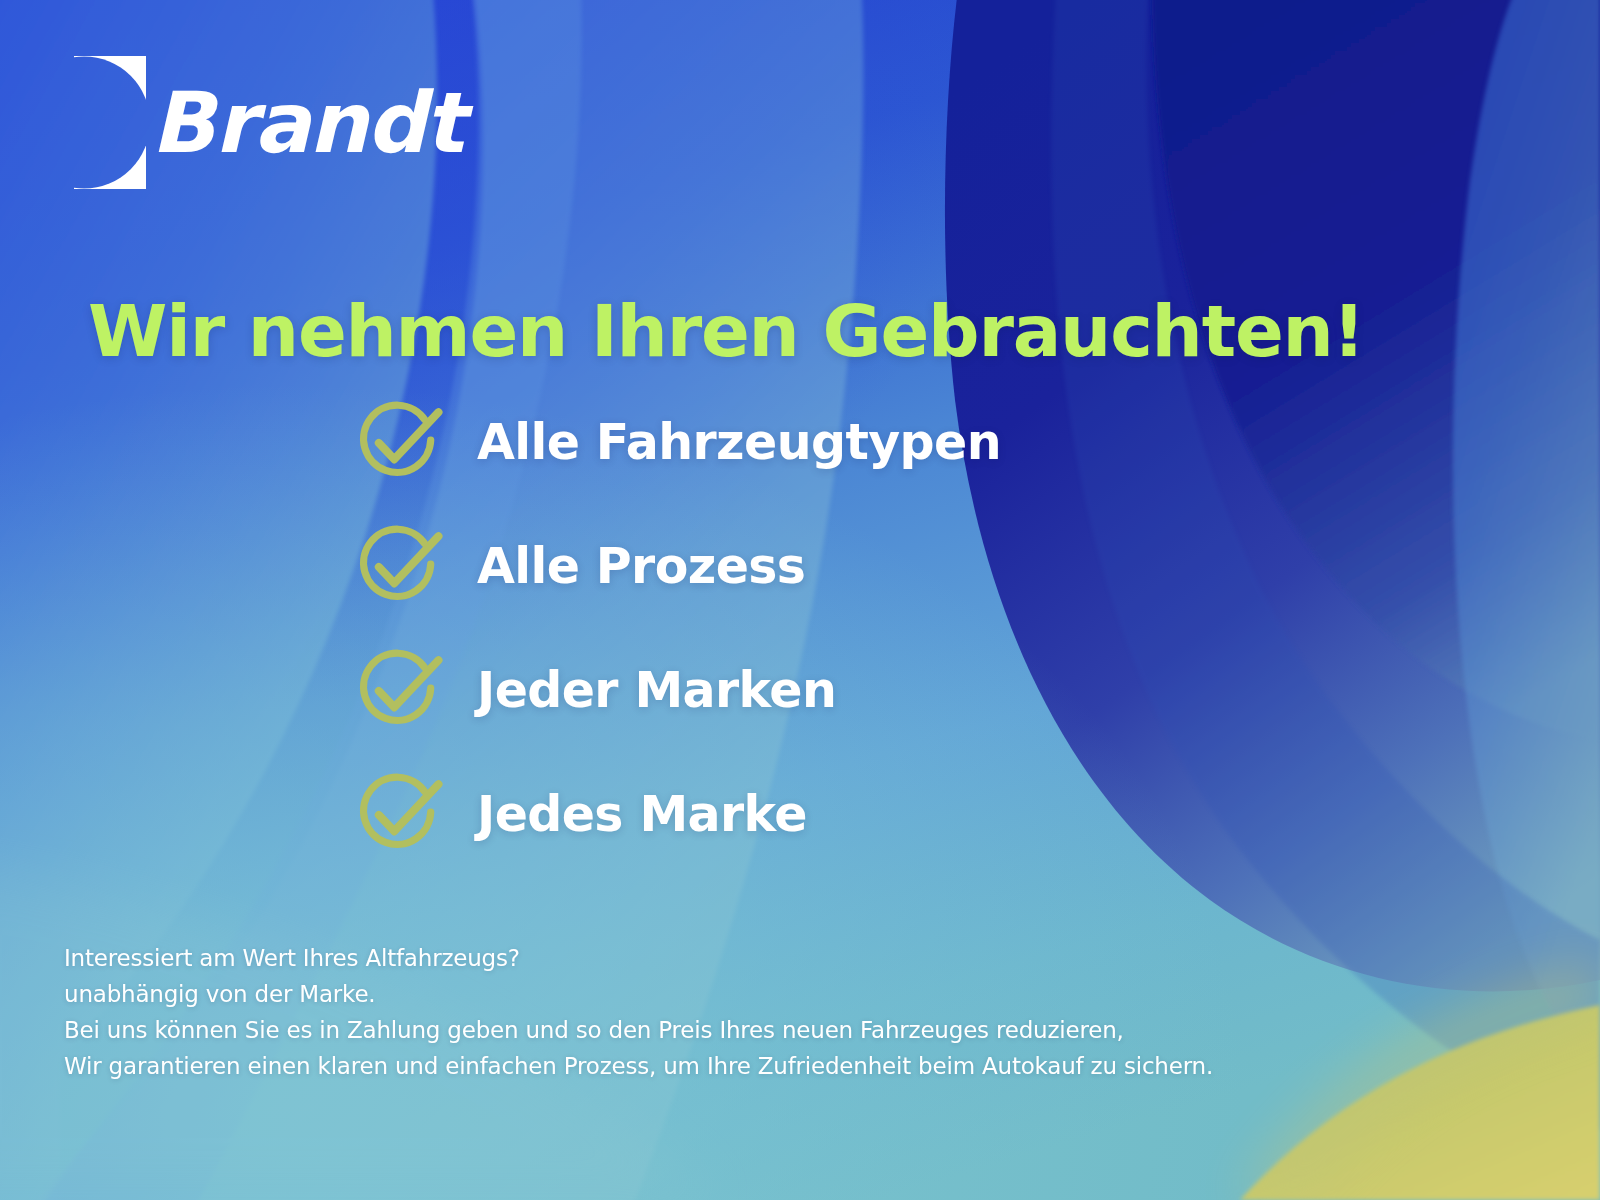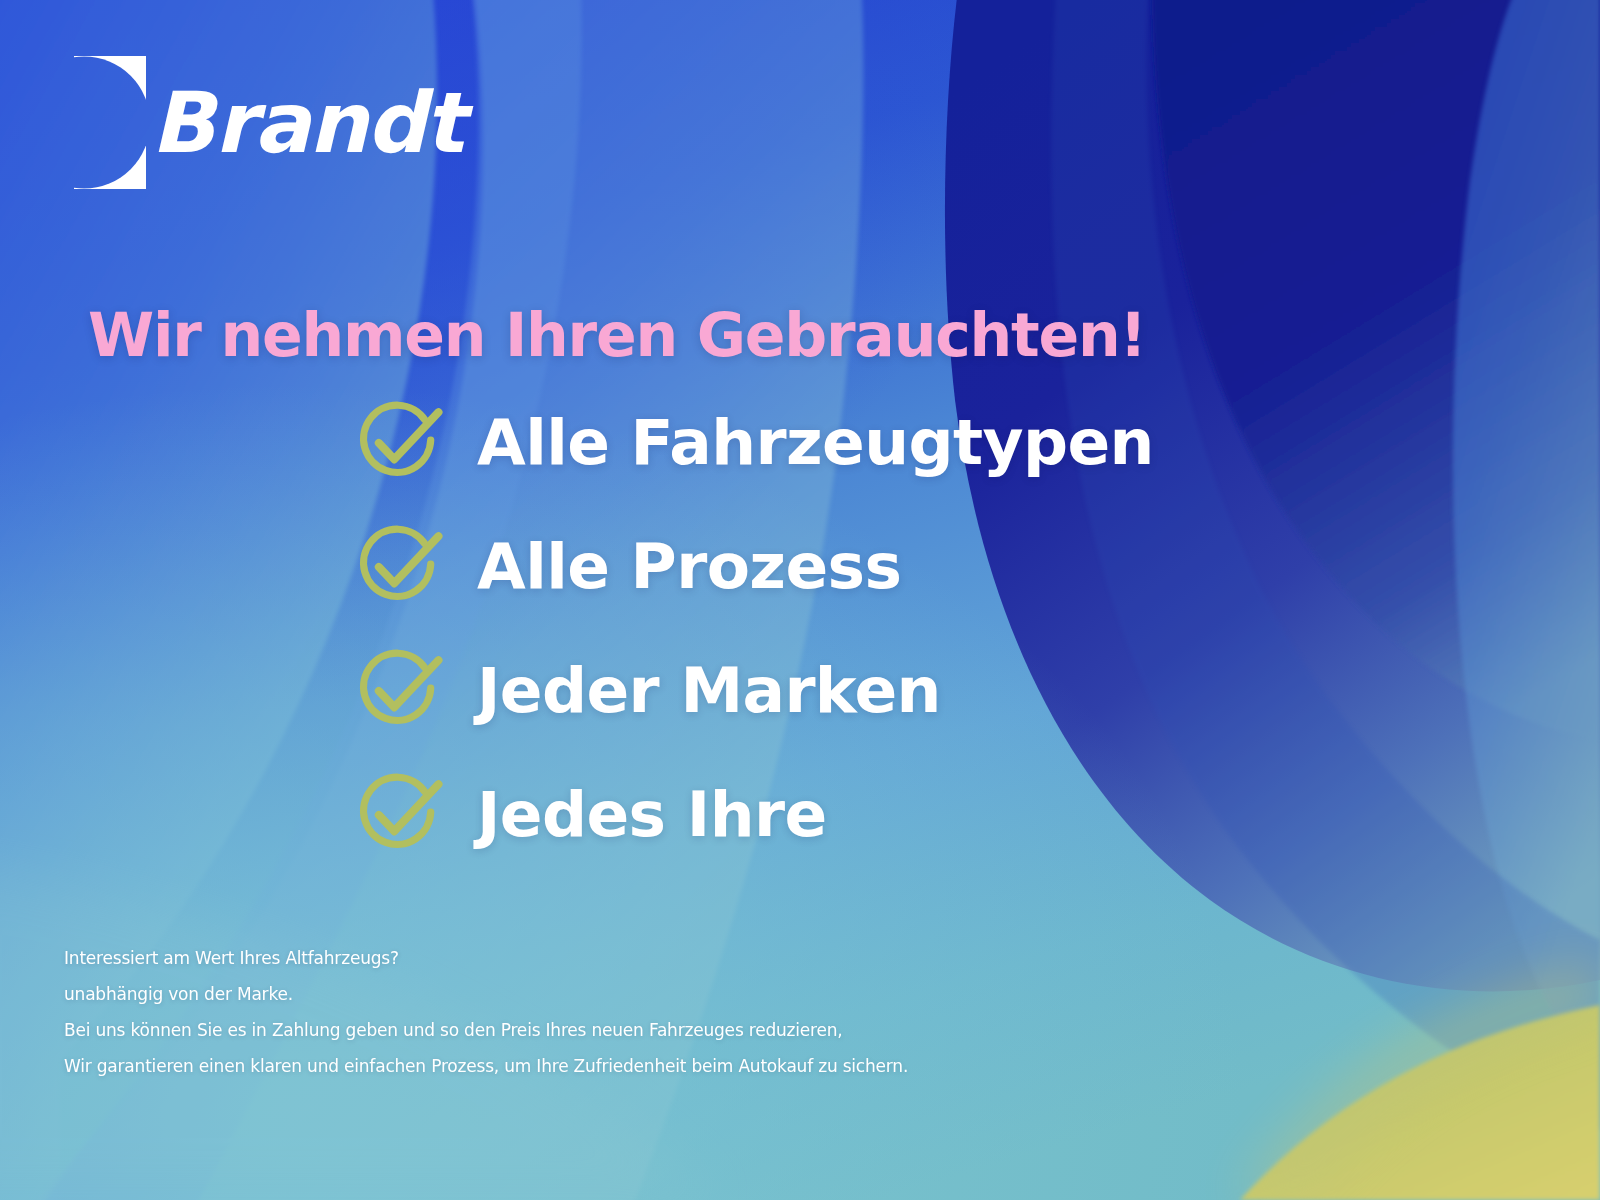--- a/index.html
+++ b/index.html
@@ -67,25 +67,25 @@
     font-size: 84px;
     letter-spacing: -2px;
     line-height: 1;
     transform: skewX(-2deg);
   }
 
   
   #headline {
     position: absolute;
     left: 88px;
-    top: 264px;
-    color: #f9a8d4;
+    top: 246px;
+    color: #bef264;
     font-family: "DejaVu Sans", sans-serif;
     font-weight: bold;
-    font-size: 60px;
+    font-size: 72px;
     line-height: 1.05;
     letter-spacing: -1.2px;
     white-space: nowrap;
     text-shadow: 0 2px 10px rgba(10,20,80,0.18);
   }
 
   
   #benefits {
     position: absolute;
     left: 352px;
@@ -103,36 +103,36 @@
     width: 96px;
     height: 96px;
     flex: 0 0 96px;
     display: block;
   }
   .benefit-label {
     margin-left: 29px;
     color: #ffffff;
     font-family: "DejaVu Sans", sans-serif;
     font-weight: bold;
-    font-size: 63px;
+    font-size: 49px;
     letter-spacing: -0.6px;
     line-height: 1;
     white-space: nowrap;
     text-shadow: 0 2px 9px rgba(10,20,80,0.16);
   }
 
   
   #footer-copy {
     position: absolute;
     left: 64px;
     top: 940px;
     color: #ffffff;
     font-family: "DejaVu Sans", sans-serif;
     font-weight: normal;
-    font-size: 17px;
+    font-size: 23px;
     line-height: 36px;
     letter-spacing: -0.2px;
     white-space: nowrap;
     text-shadow: 0 1px 5px rgba(10,30,70,0.18);
   }
   #footer-copy .copy-line { display: block; }
 </style>
 </head>
 <body>
 
@@ -286,21 +286,21 @@
           <path d="M28 50 L44 67 L90 18" fill="none" stroke="#b2bf5f" stroke-width="8.5" stroke-linecap="round" stroke-linejoin="round"></path>
         </svg>
         <span class="benefit-label">Jeder Marken</span>
       </li>
 
       <li class="benefit-row">
         <svg class="check-icon" viewBox="0 0 100 100" xmlns="http://www.w3.org/2000/svg">
           <path d="M76 26 A35 35 0 1 0 82 47" fill="none" stroke="#b2bf5f" stroke-width="7.5" stroke-linecap="round"></path>
           <path d="M28 50 L44 67 L90 18" fill="none" stroke="#b2bf5f" stroke-width="8.5" stroke-linecap="round" stroke-linejoin="round"></path>
         </svg>
-        <span class="benefit-label">Jedes Ihre</span>
+        <span class="benefit-label">Jedes Marke</span>
       </li>
     </ul>
 
     <div id="footer-copy">
       <span class="copy-line">Interessiert am Wert Ihres Altfahrzeugs?</span>
       <span class="copy-line">unabhängig von der Marke.</span>
       <span class="copy-line">Bei uns können Sie es in Zahlung geben und so den Preis Ihres neuen Fahrzeuges reduzieren,</span>
       <span class="copy-line">Wir garantieren einen klaren und einfachen Prozess, um Ihre Zufriedenheit beim Autokauf zu sichern.</span>
     </div>
 

